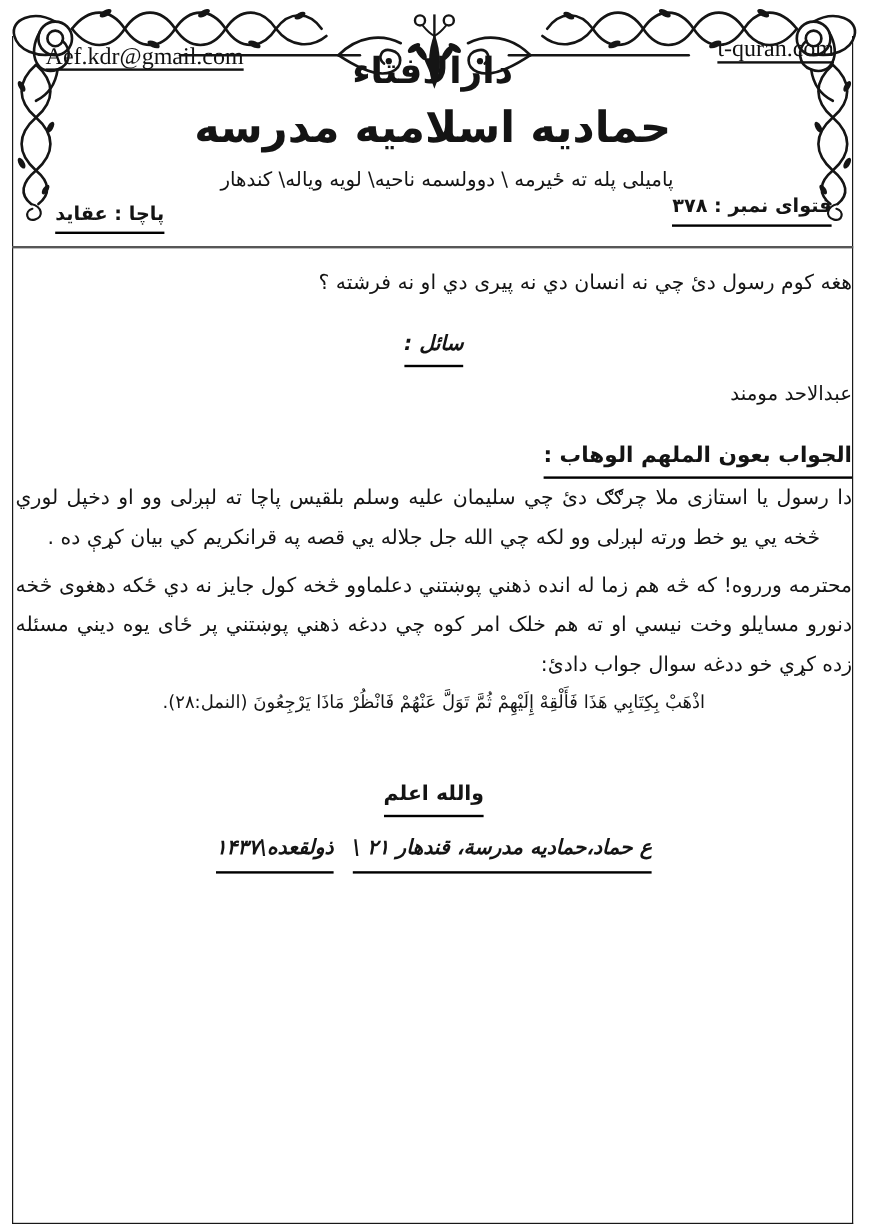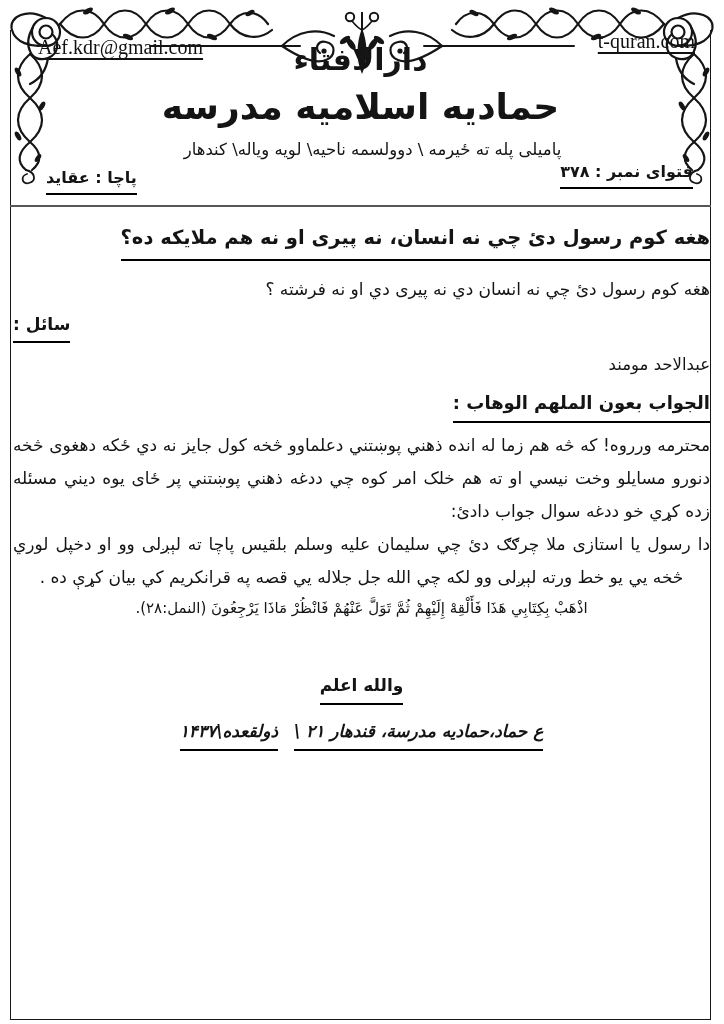--- a/index.html
+++ b/index.html
@@ -31,25 +31,25 @@
   
   .divider{position:absolute;left:10px;top:205px;width:701px;height:0;
     border-top:2.5px solid #575757;}
   
   .main{position:absolute;left:13px;top:208px;width:697px;direction:rtl;
     font-size:17px;line-height:1.95;}
   .q-title{margin-top:14px;text-align:right;}
   .q-title span{display:inline-block;font-size:19.5px;font-weight:700;line-height:1.35;
     border-bottom:2.6px solid #000;padding-bottom:8px;}
   .q-text{margin-top:12px;text-align:right;font-size:17px;}
-  .label-row{margin-top:2px;text-align:left;}
+  .label-row{margin-top:18px;text-align:center;font-style:italic;}
   .label-row span{display:inline-block;font-weight:700;border-bottom:2.2px solid #000;
     padding-bottom:4px;line-height:1.4;}
   .plain-row{margin-top:6px;text-align:right;font-size:16.5px;}
-  .answer-head{margin-top:6px;text-align:right;}
+  .answer-head{margin-top:20px;text-align:right;}
   .answer-head span{display:inline-block;font-size:18px;font-weight:700;
     border-bottom:2.2px solid #000;padding-bottom:5px;line-height:1.4;}
   .para{margin-top:6px;text-align:justify;}
   .para2{margin-top:0;text-align:justify;text-align-last:center;}
   .verse{margin-top:0;text-align:center;font-size:15px;line-height:1.9;}
   .closing{margin-top:46px;text-align:center;}
   .closing span{display:inline-block;font-weight:700;font-size:17px;
     border-bottom:2.4px solid #000;padding-bottom:5px;line-height:1.4;}
   .signature{margin-top:10px;text-align:center;font-weight:700;font-size:17px;font-style:italic;}
   .signature span{display:inline-block;border-bottom:2.4px solid #000;
@@ -120,33 +120,30 @@
   <div class="title-main">دارالافتاء</div>
   <div class="title-madrasa">حمادیه اسلامیه مدرسه</div>
   <div class="address">پامیلی پله ته ځیرمه \ دوولسمه ناحیه\ لویه ویاله\ کندهار</div>
   <div class="meta-cat">پاچا : عقاید</div>
   <div class="meta-no">فتوای نمبر : ۳۷۸</div>
 </div>
 
 <div class="divider"></div>
 
 <div class="main">
-  <div class="q-title">
-    <span>هغه کوم رسول دئ چي نه انسان، نه پیری او نه هم ملایکه ده؟</span>
-  </div>
   <div class="q-text">هغه کوم رسول دئ چي نه انسان دي نه پیری دي او نه فرشته ؟</div>
   <div class="label-row">
     <span>سائل :</span>
   </div>
   <div class="plain-row">عبدالاحد مومند</div>
   <div class="answer-head">
     <span>الجواب بعون الملهم الوهاب :</span>
   </div>
+  <div class="para para2">دا رسول یا استازی ملا چرګګ دئ چي سلیمان علیه وسلم بلقیس پاچا ته لېږلی وو او دخپل لوري څخه یي یو خط ورته لېږلی وو لکه چي الله جل جلاله یي قصه په قرانکریم کي بیان کړې ده .</div>
   <div class="para">محترمه ورروه! که څه هم زما له انده ذهني پوښتني دعلماوو څخه کول جایز نه دي ځکه دهغوی څخه دنورو مسایلو وخت نیسي او ته هم خلک امر کوه چي ددغه ذهني پوښتني پر ځای یوه دیني مسئله زده کړي خو ددغه سوال جواب دادئ:</div>
-  <div class="para para2">دا رسول یا استازی ملا چرګګ دئ چي سلیمان علیه وسلم بلقیس پاچا ته لېږلی وو او دخپل لوري څخه یي یو خط ورته لېږلی وو لکه چي الله جل جلاله یي قصه په قرانکریم کي بیان کړې ده .</div>
   <div class="verse" dir="rtl">اذْهَبْ بِكِتَابِي هَذَا فَأَلْقِهْ إِلَيْهِمْ ثُمَّ تَوَلَّ عَنْهُمْ فَانْظُرْ مَاذَا يَرْجِعُونَ (النمل:۲۸).</div>
   <div class="closing">
     <span>والله اعلم</span>
   </div>
   <div class="signature">
     <span>ع حماد،حمادیه مدرسة، قندهار ۲۱ \</span>
     <span>ذولقعده\۱۴۳۷</span>
   </div>
 </div>
 

